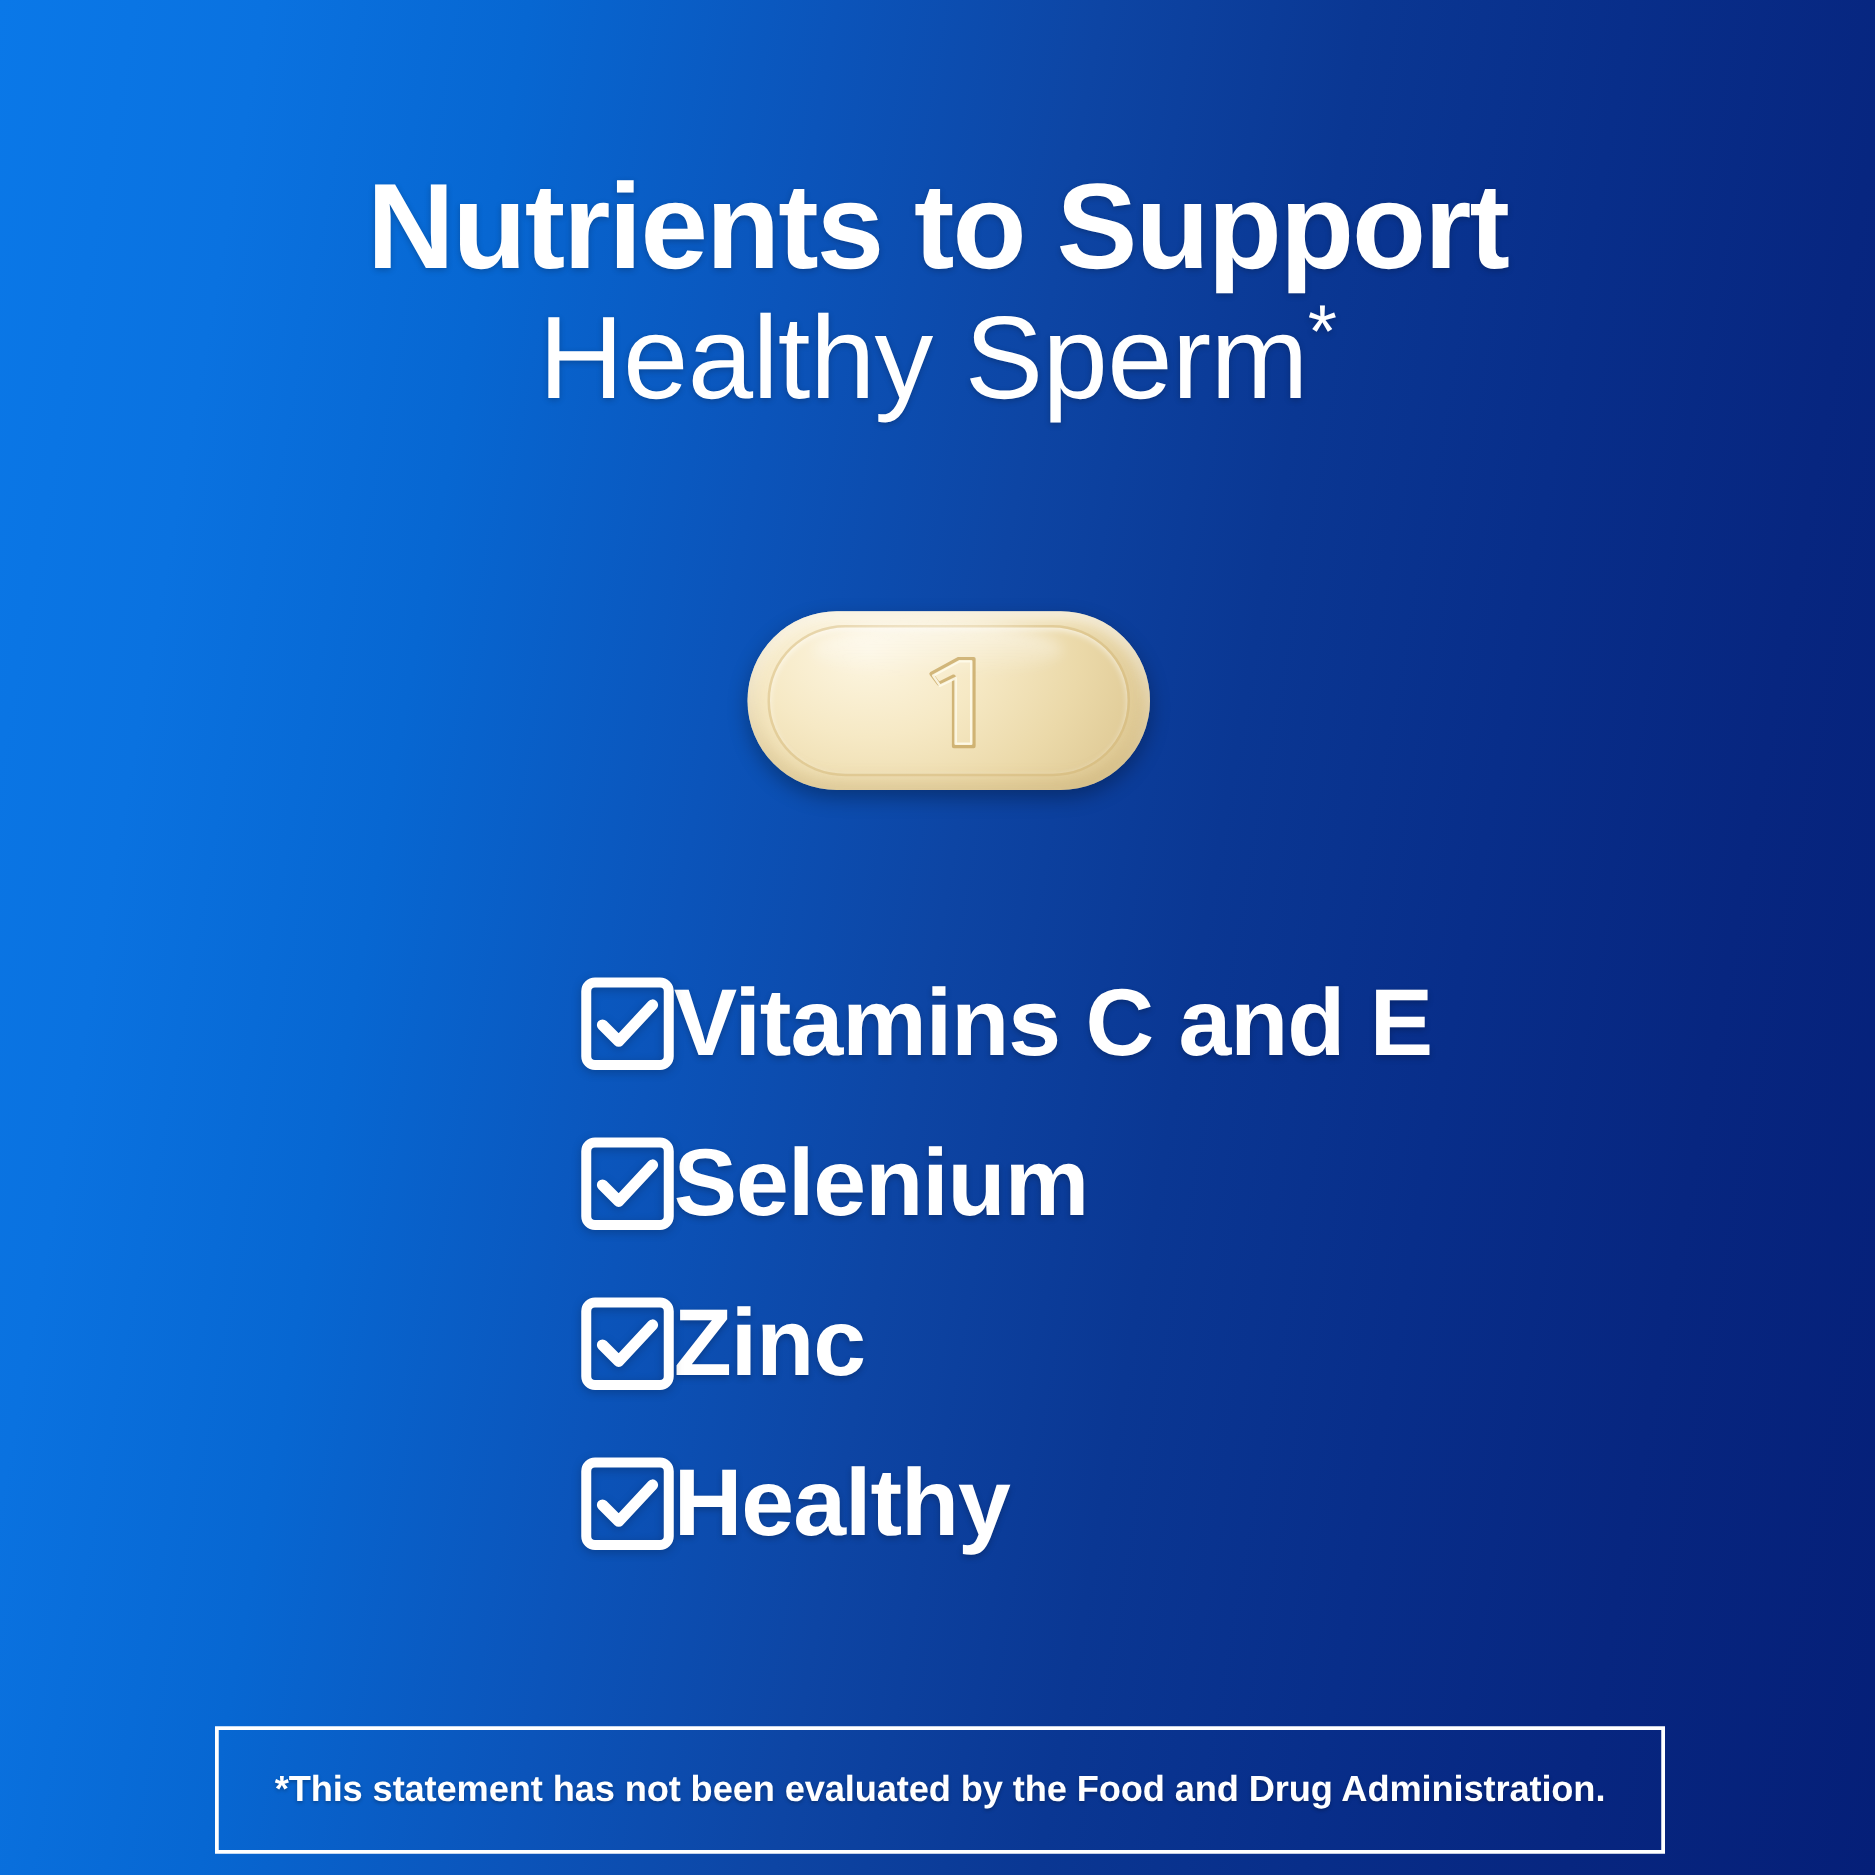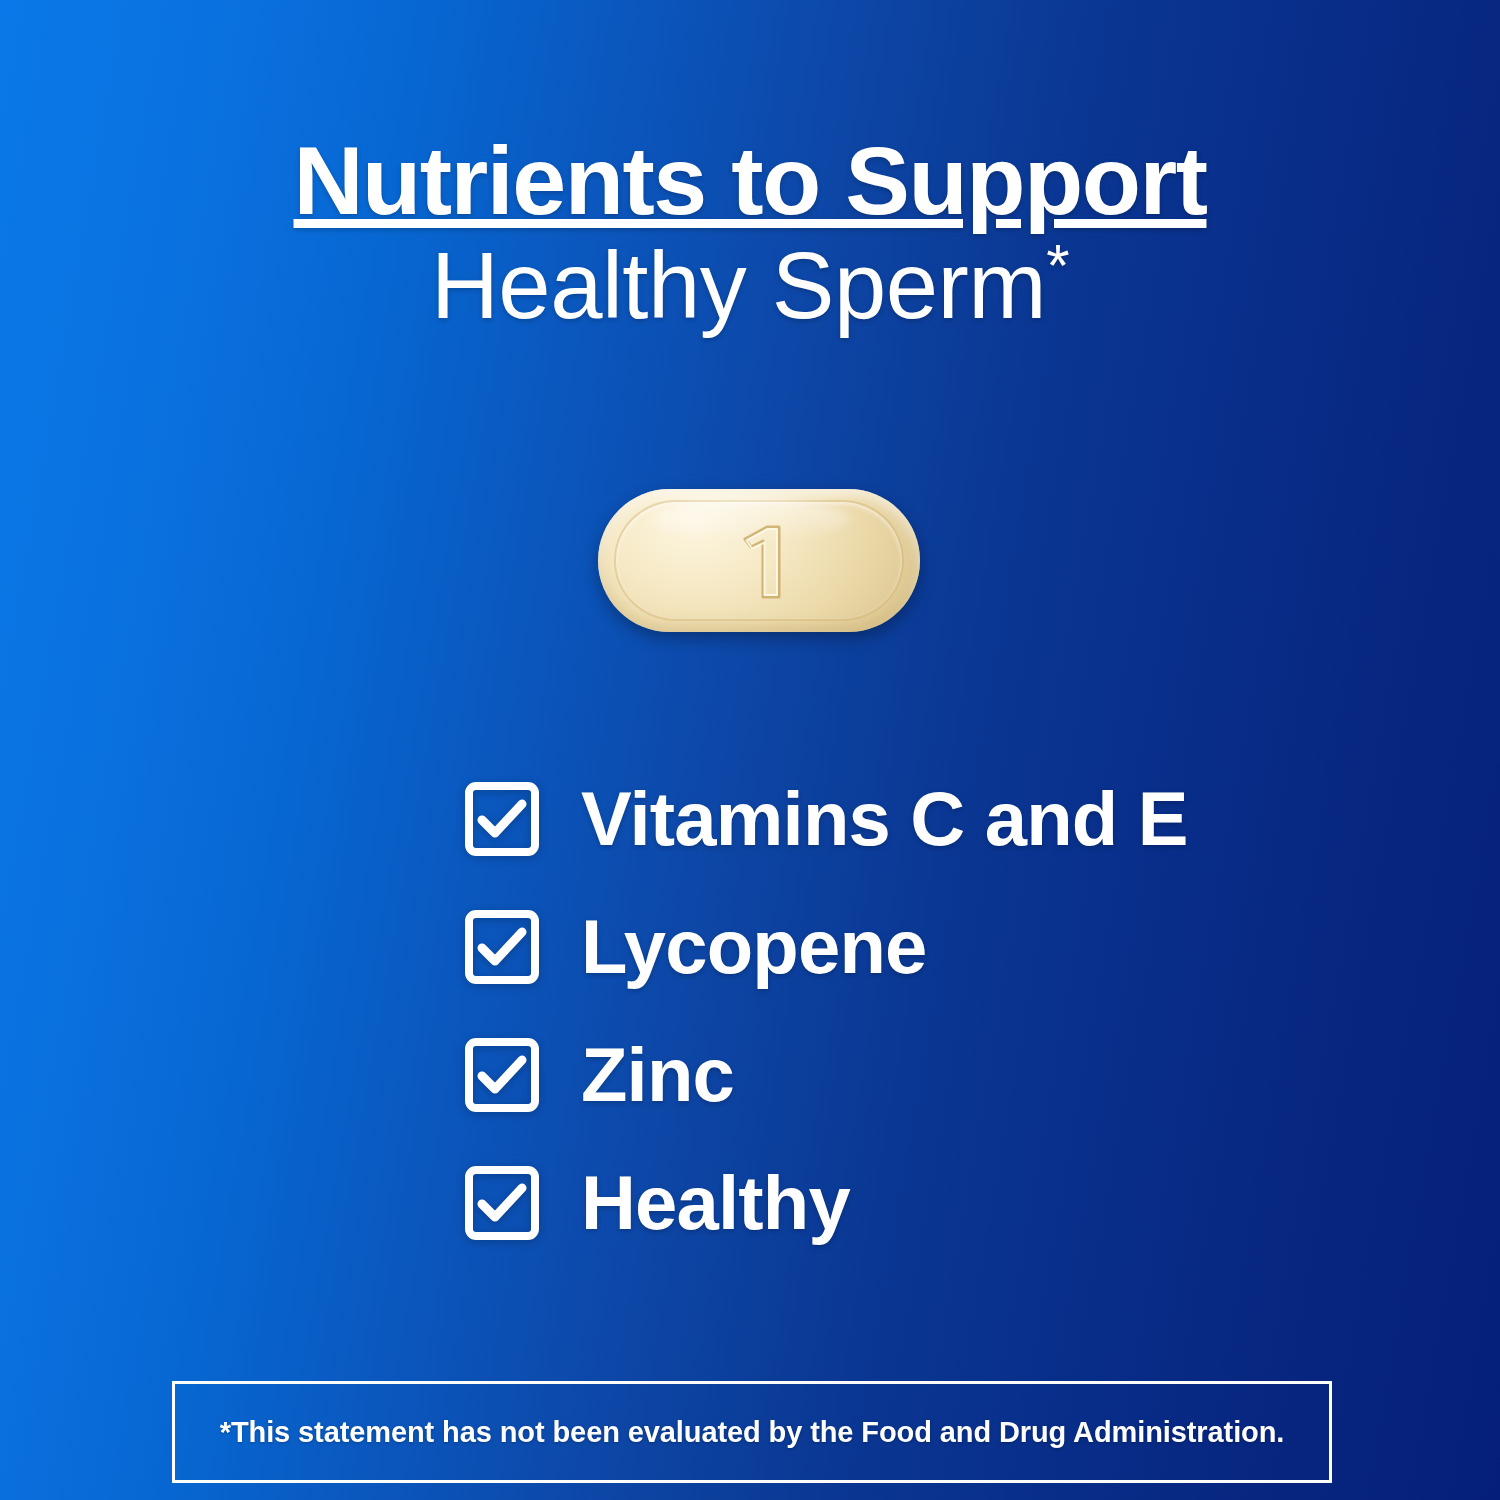--- a/index.html
+++ b/index.html
@@ -34,21 +34,20 @@
     text-align:center;
   }
   .headline-main {
     display:block;
     font-size:97px;
     font-weight:bold;
     letter-spacing:-1.5px;
     color:#ffffff;
     line-height:1.02;
     text-shadow:0 2px 5px rgba(0,0,0,0.22);
-    text-decoration:underline;
   }
   .headline-sub {
     display:block;
     margin-top:6px;
     font-size:94px;
     font-weight:400;
     letter-spacing:-0.5px;
     color:#ffffff;
     line-height:1.05;
     text-shadow:0 2px 5px rgba(0,0,0,0.22);
@@ -121,21 +120,20 @@
     filter:drop-shadow(0 2px 4px rgba(0,0,0,0.22));
   }
   .check-box svg {
     position:absolute;
     top:50%; left:50%;
     transform:translate(-50%,-50%);
     width:52px; height:52px;
     display:block;
   }
   .check-label {
-    margin-left:42px;
     font-size:76px;
     font-weight:bold;
     letter-spacing:-0.8px;
     color:#ffffff;
     white-space:nowrap;
     text-shadow:0 2px 5px rgba(0,0,0,0.22);
     line-height:1;
   }
 
   
@@ -192,21 +190,21 @@
       </span>
       <span class="check-label">Vitamins C and E</span>
     </div>
 
     <div class="check-row">
       <span class="check-box">
         <svg viewBox="0 0 52 52" aria-hidden="true">
           <path d="M6 27 L19 40 L46 11" fill="none" stroke="#ffffff" stroke-width="9" stroke-linecap="round" stroke-linejoin="round"></path>
         </svg>
       </span>
-      <span class="check-label">Lycopene</span>
+      <span class="check-label">Selenium</span>
     </div>
 
     <div class="check-row">
       <span class="check-box">
         <svg viewBox="0 0 52 52" aria-hidden="true">
           <path d="M6 27 L19 40 L46 11" fill="none" stroke="#ffffff" stroke-width="9" stroke-linecap="round" stroke-linejoin="round"></path>
         </svg>
       </span>
       <span class="check-label">Zinc</span>
     </div>

